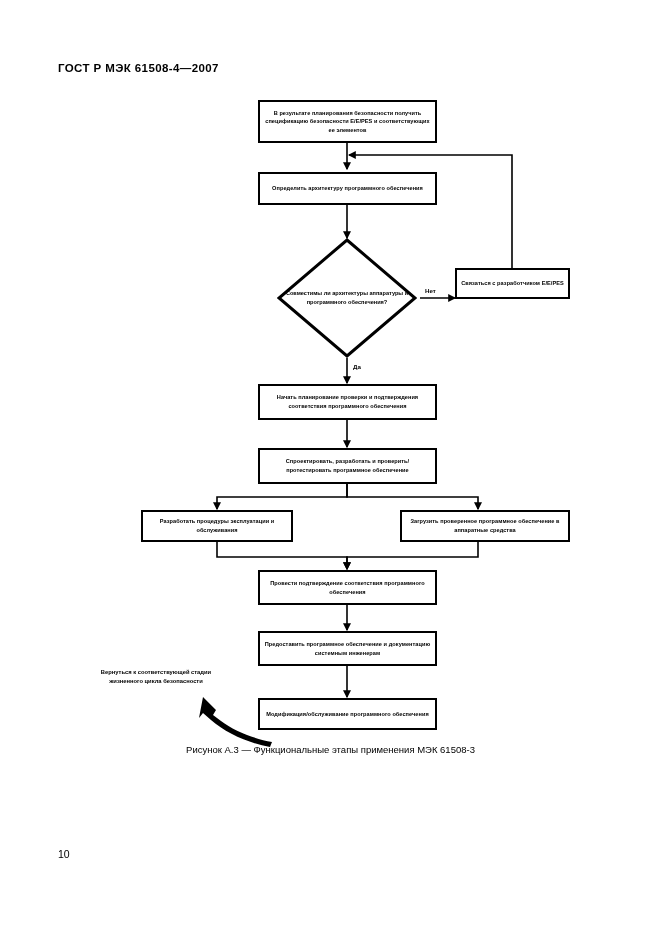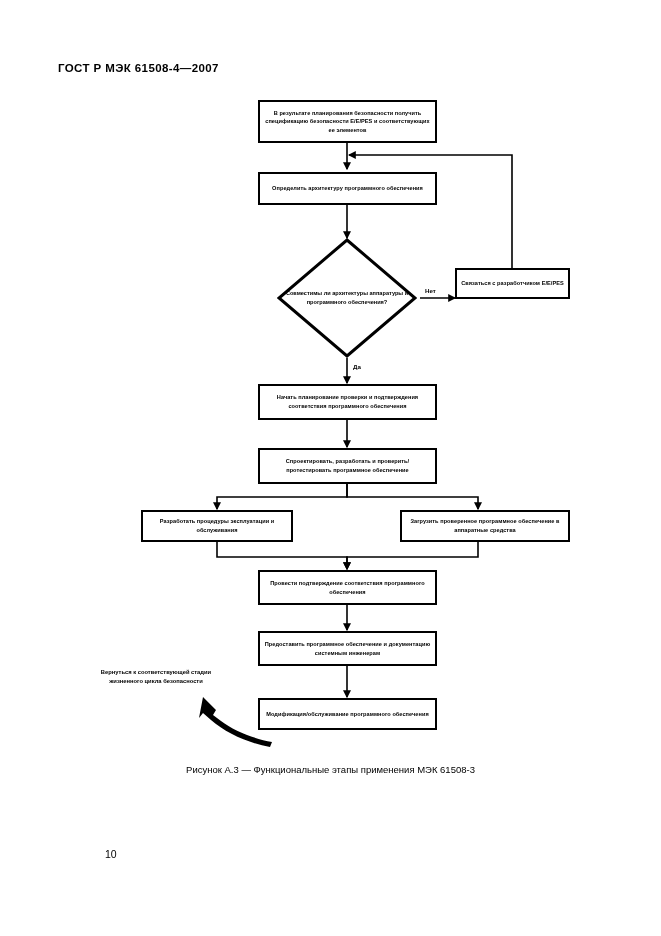--- a/index.html
+++ b/index.html
@@ -23,26 +23,25 @@
     font-size:11.5px;
     font-weight:bold;
     letter-spacing:0.4px;
     white-space:nowrap;
   }
   #page-number{
     position:absolute;
     left:58px;
     top:848px;
     font-size:10.5px;
-    margin-left:47px;
   }
   #figure-caption{
     position:absolute;
     left:0;
-    top:764px;
+    top:744px;
     width:661px;
     text-align:center;
     font-size:9.5px;
   }
   
   #flow{
     position:absolute;
     left:0;
     top:0;
     width:661px;

